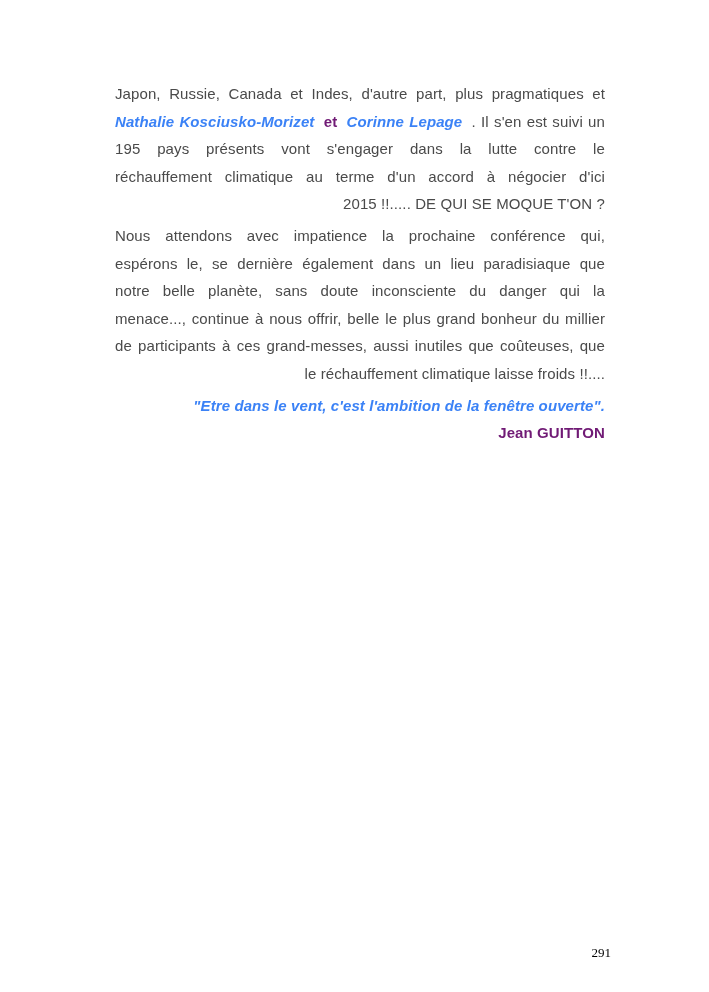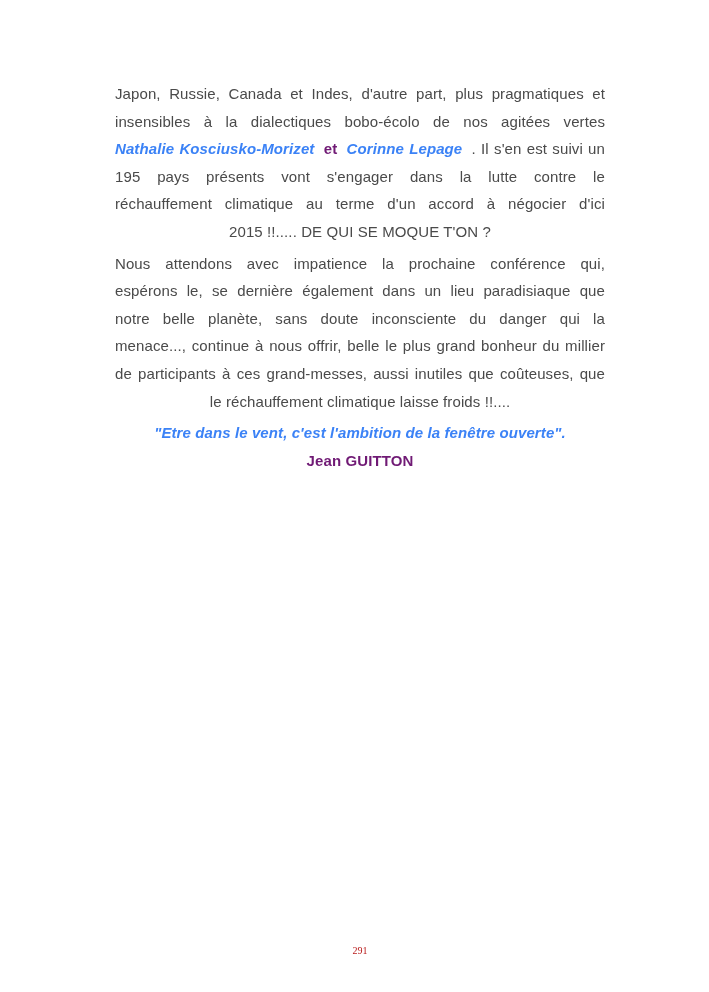--- a/index.html
+++ b/index.html
@@ -20,47 +20,46 @@
     position: absolute;
     left: 105px;
     top: 74px;
     width: 506px;
     color: #4a4a4a;
     font-size: 15px;
     line-height: 23.6px;
     letter-spacing: 0.1px;
   }
   .paragraph { margin: 0; }
-  .line { text-align: center; min-height: 23.6px; }
+  .line { text-align: right; min-height: 23.6px; }
   .line.justify {
     text-align: justify;
     text-align-last: justify;
   }
   .seg-r  { font-weight: 400; font-style: normal; }
   .seg-b  { font-weight: 700; font-style: normal; color: #701a75; }
   .seg-bi { font-weight: 700; font-style: italic; color: #3b82f6; }
   .page-number {
     position: absolute;
     left: 105px;
     top: 941px;
     width: 506px;
-    text-align: center;
+    text-align: right;
     font-family: "Liberation Serif", "DejaVu Serif", serif;
-    font-size: 10px;
-    color: #b91c1c;
+    font-size: 13px;
+    color: #000000;
   }
 </style>
 </head>
 <body>
 
 <div class="page">
   <div class="text-block">
       <div class="paragraph">
         <div class="line justify"><span class="seg-r">Japon, Russie, Canada et Indes, d'autre part, plus pragmatiques et</span></div>
-        <div class="line justify"><span class="seg-r">insensibles à la dialectiques bobo-écolo de nos agitées vertes</span></div>
         <div class="line justify"><span class="seg-bi">Nathalie Kosciusko-Morizet</span><span class="seg-b"> et </span><span class="seg-bi">Corinne Lepage</span><span class="seg-r">  . Il s'en est suivi un</span></div>
         <div class="line justify"><span class="seg-r">195 pays présents vont s'engager dans la lutte contre le</span></div>
         <div class="line justify"><span class="seg-r">réchauffement climatique au terme d'un accord à négocier d'ici</span></div>
         <div class="line"><span class="seg-r">2015 !!..... DE QUI SE MOQUE T'ON ?</span></div>
       </div>
       <div class="paragraph">
         <div class="line justify"><span class="seg-r">Nous attendons avec impatience la prochaine conférence qui,</span></div>
         <div class="line justify"><span class="seg-r">espérons le, se dernière également dans un lieu paradisiaque que</span></div>
         <div class="line justify"><span class="seg-r">notre belle planète, sans doute inconsciente du danger qui la</span></div>
         <div class="line justify"><span class="seg-r">menace..., continue à nous offrir, belle le plus grand bonheur du millier</span></div>

